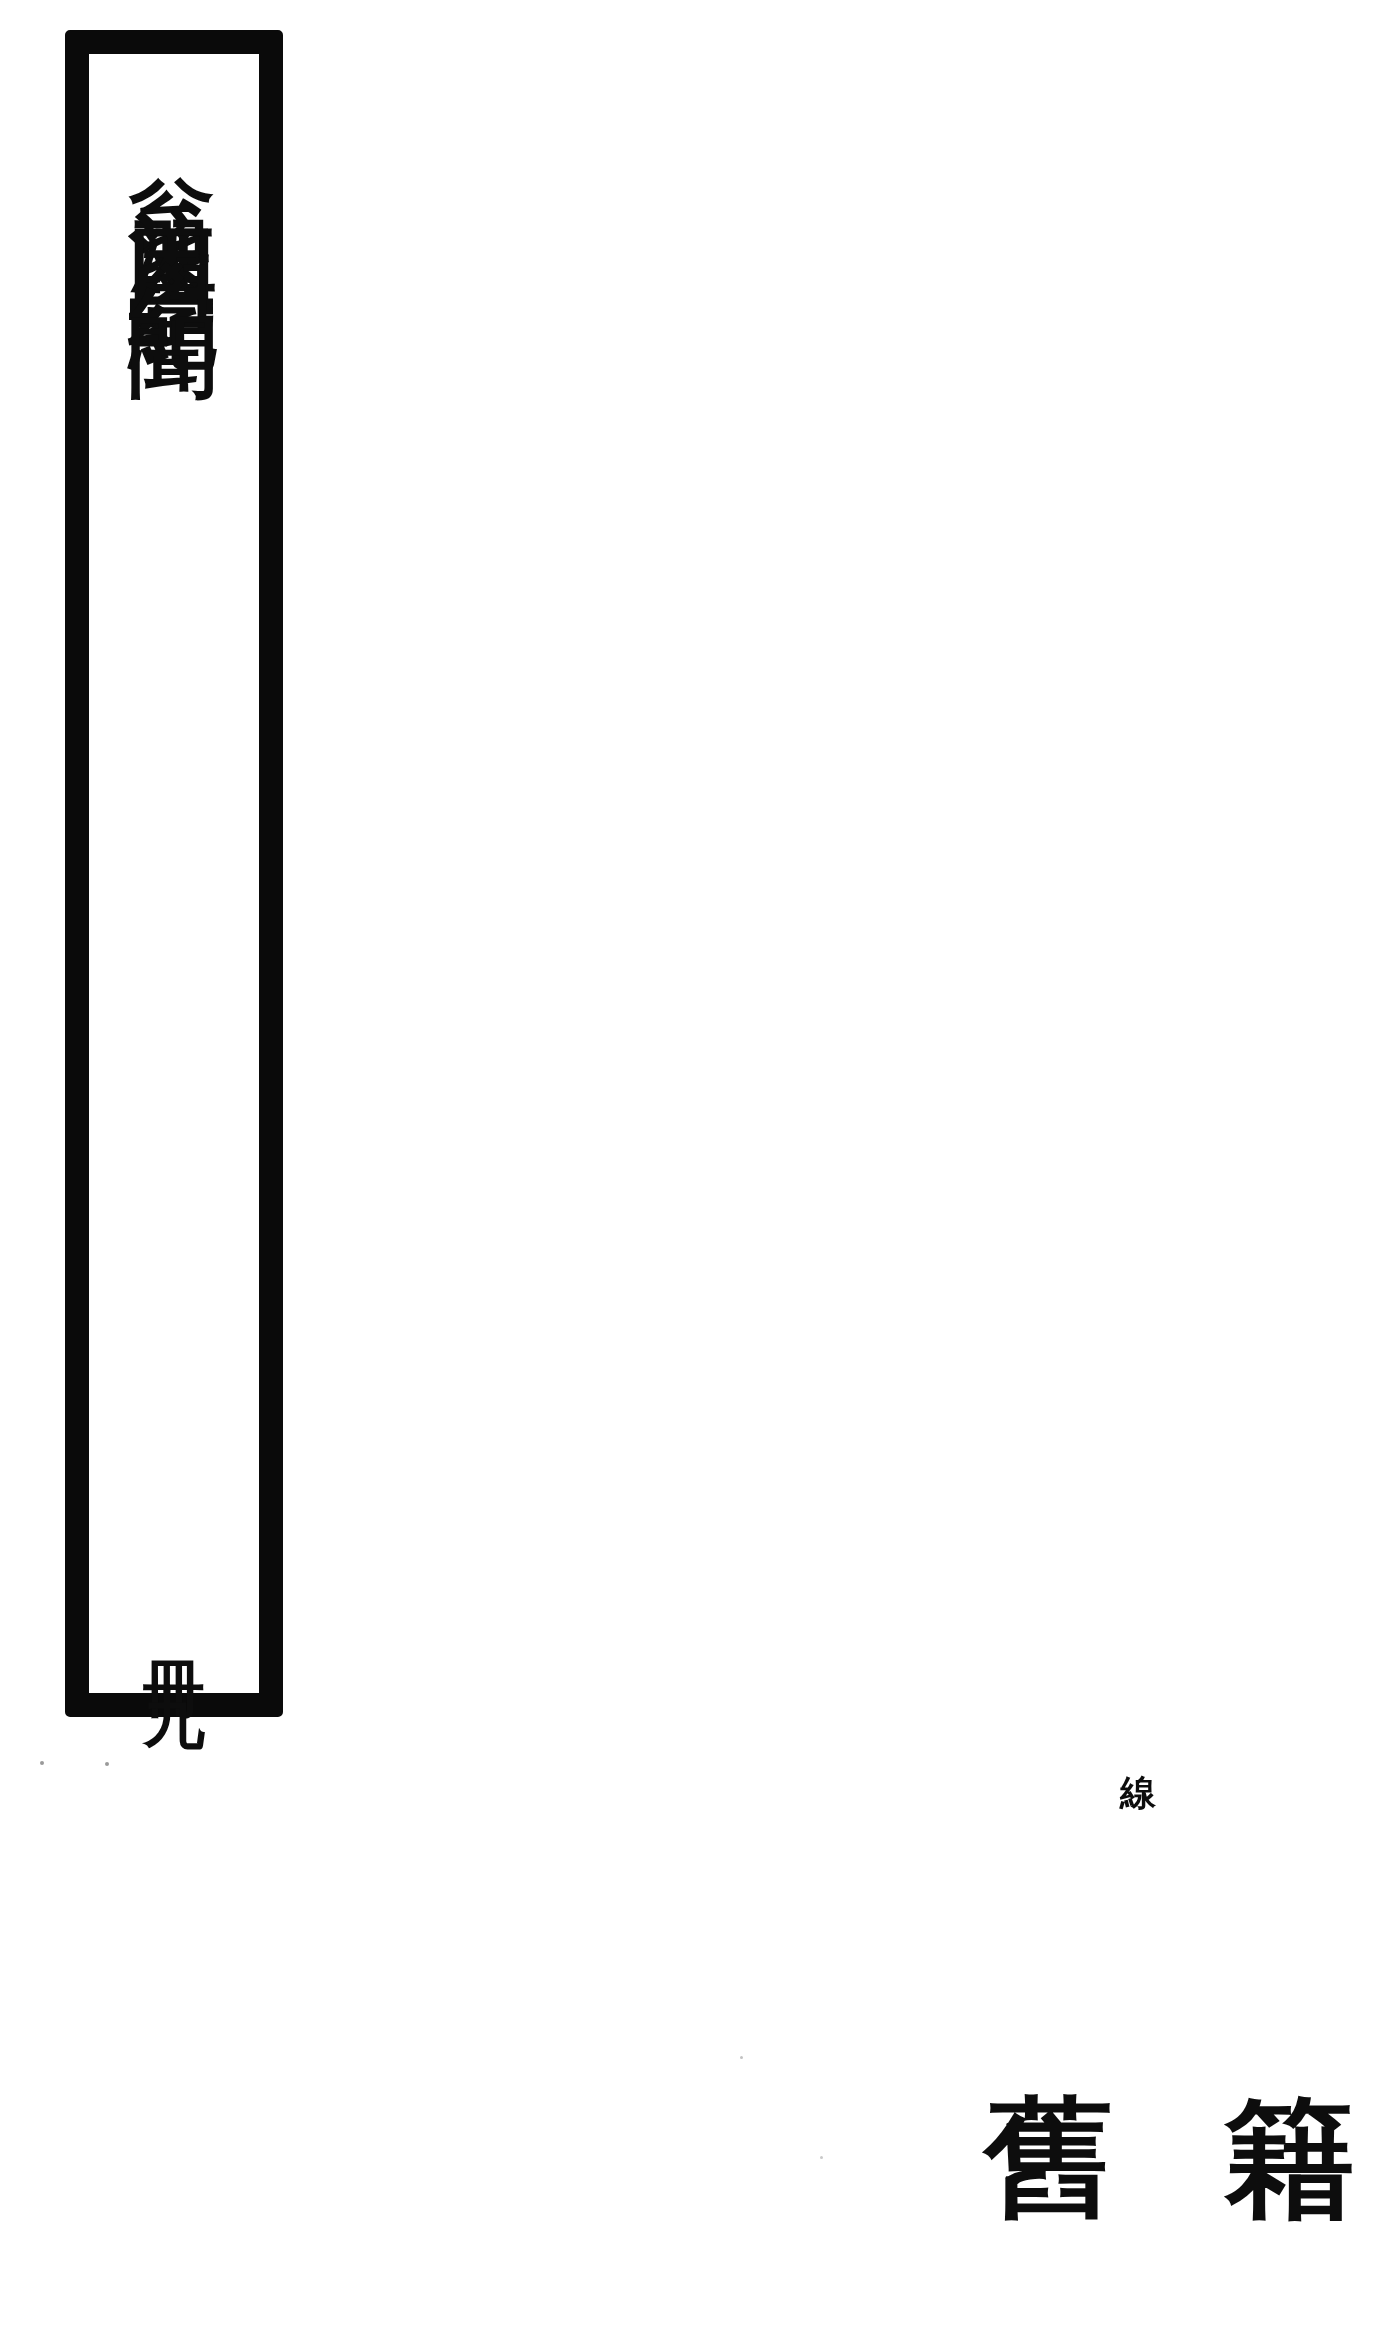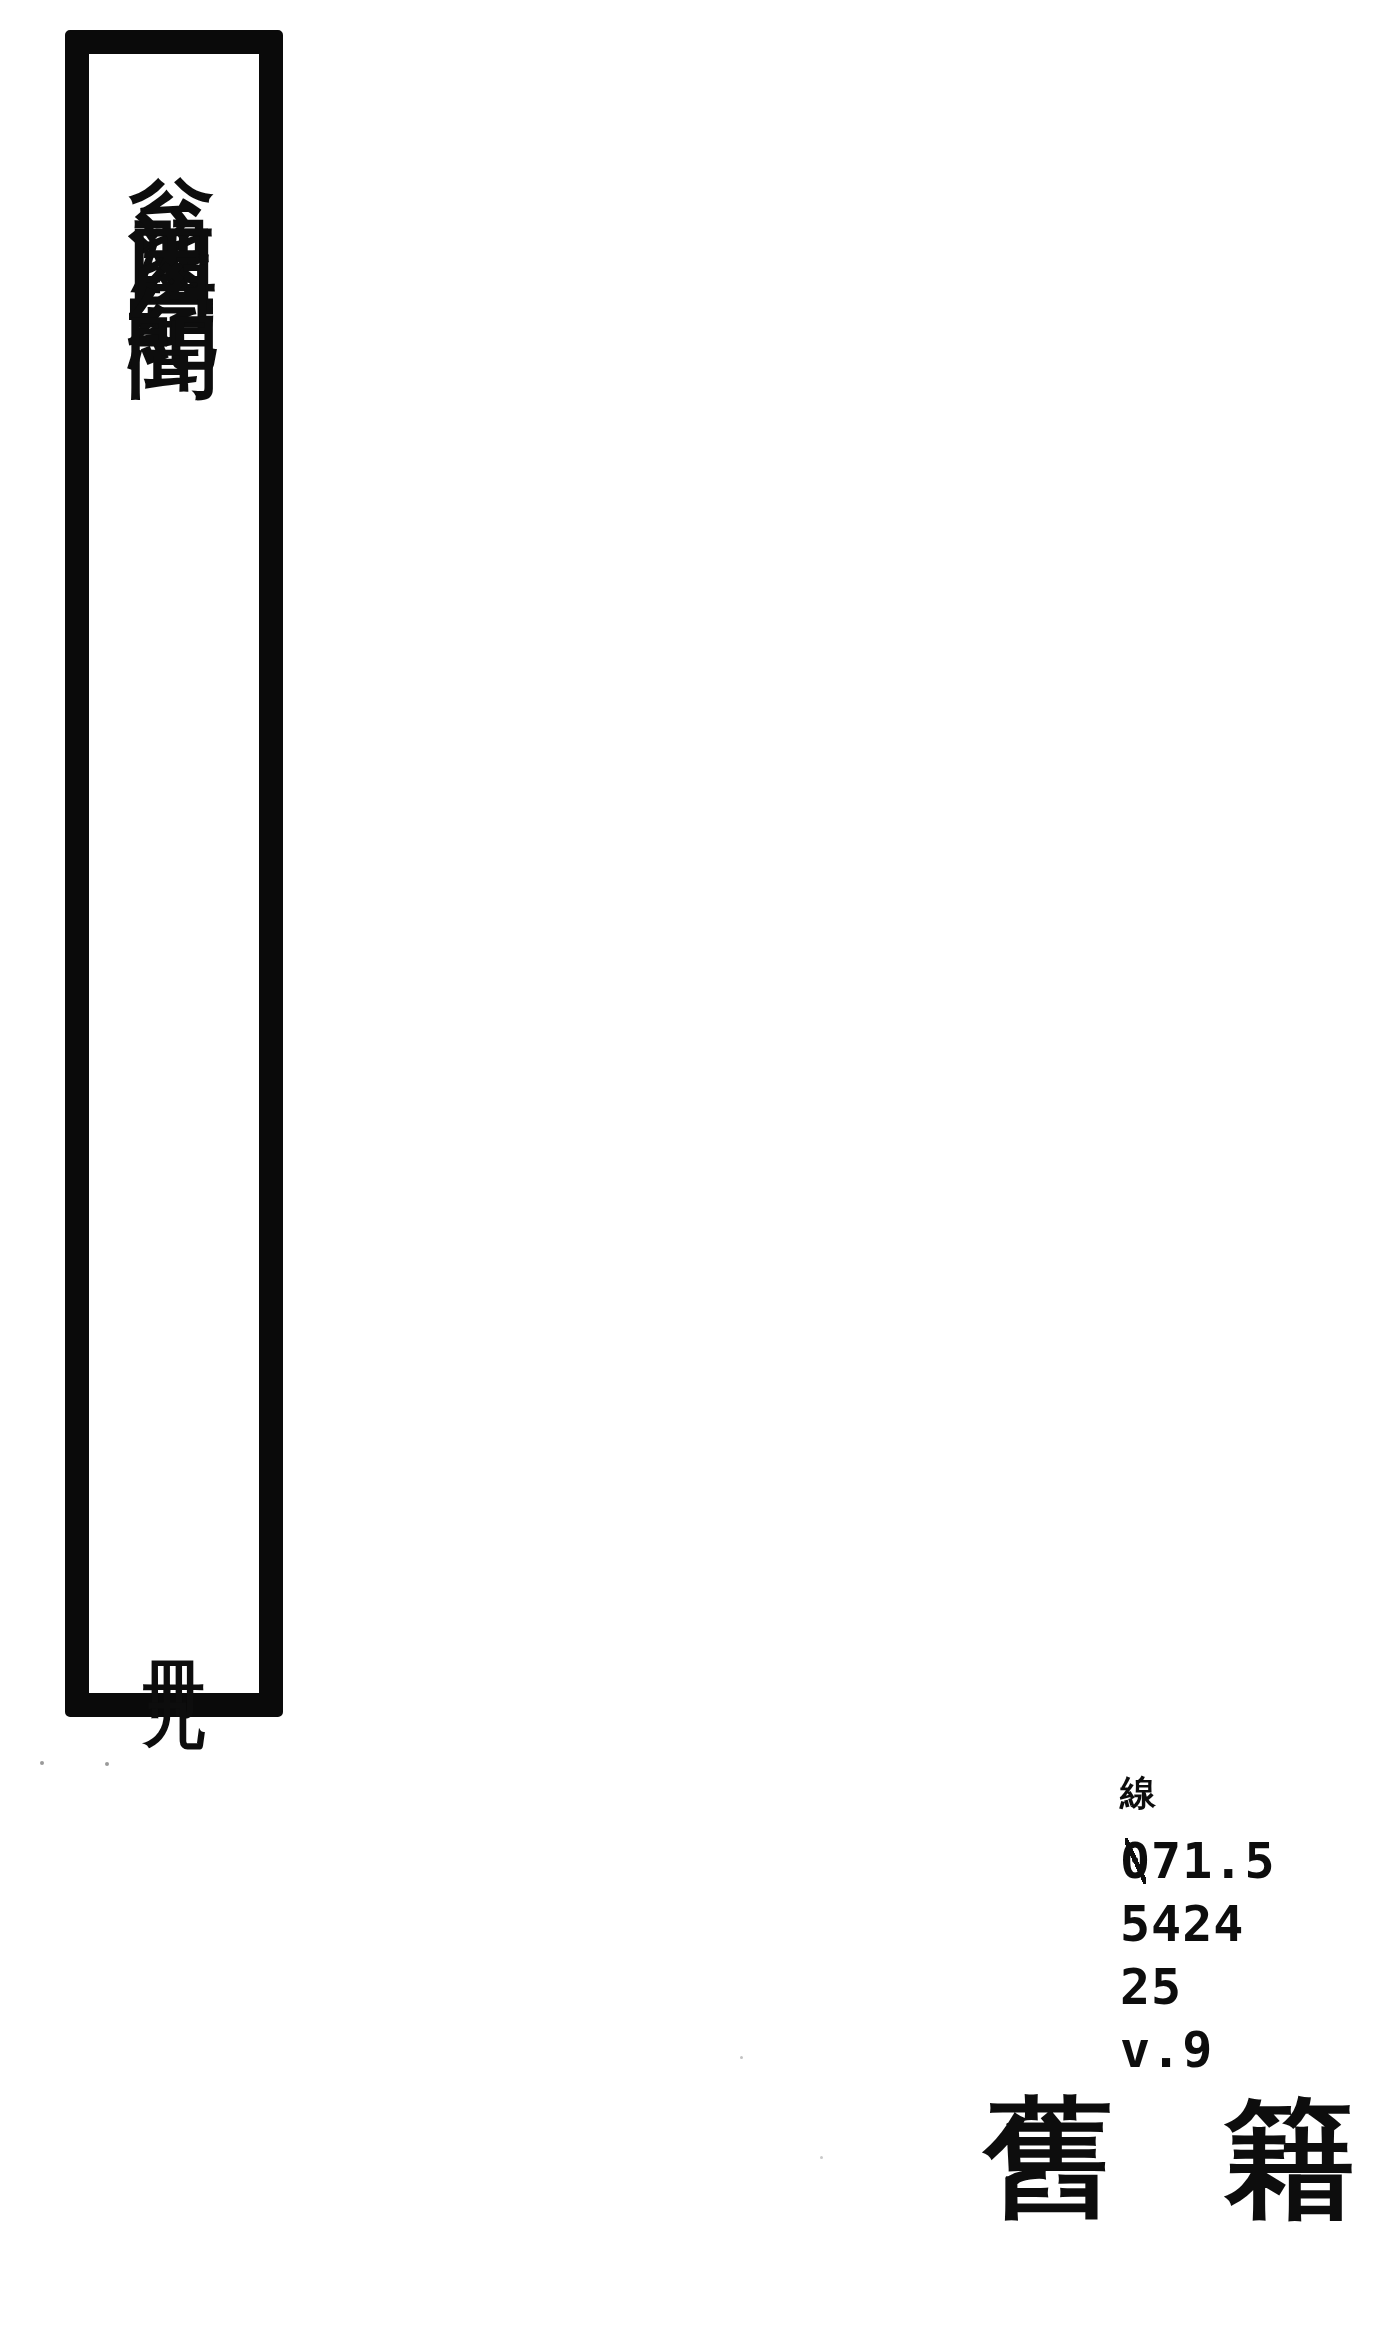--- a/index.html
+++ b/index.html
@@ -117,26 +117,20 @@
 
 <div class="page">
 
   <div class="spine-box">
     <div class="spine-title">翁注困學紀聞</div>
     <div class="spine-volume">冊九</div>
   </div>
 
   <div class="callnum">
     <div class="callnum-prefix">線</div>
-    <div class="callnum-lines">
-      <div class="callnum-line"><span class="zero-slash">0</span>71.5</div>
-      <div class="callnum-line">5424</div>
-      <div class="callnum-line">25</div>
-      <div class="callnum-line">v.9</div>
-    </div>
   </div>
 
   <div class="collection">
     <span>舊</span>
     <span>籍</span>
   </div>
 
   <span class="speck s1"></span>
   <span class="speck s2"></span>
   <span class="speck s3"></span>

